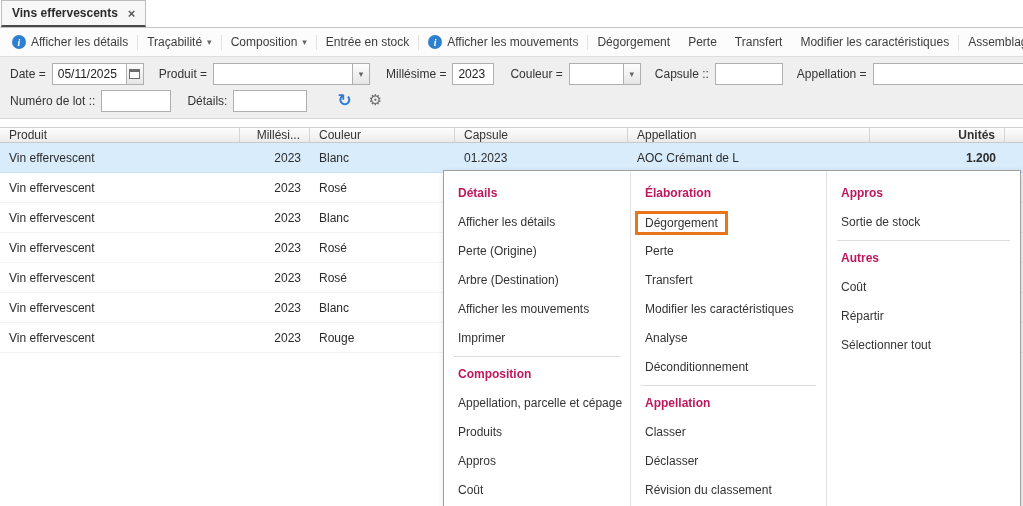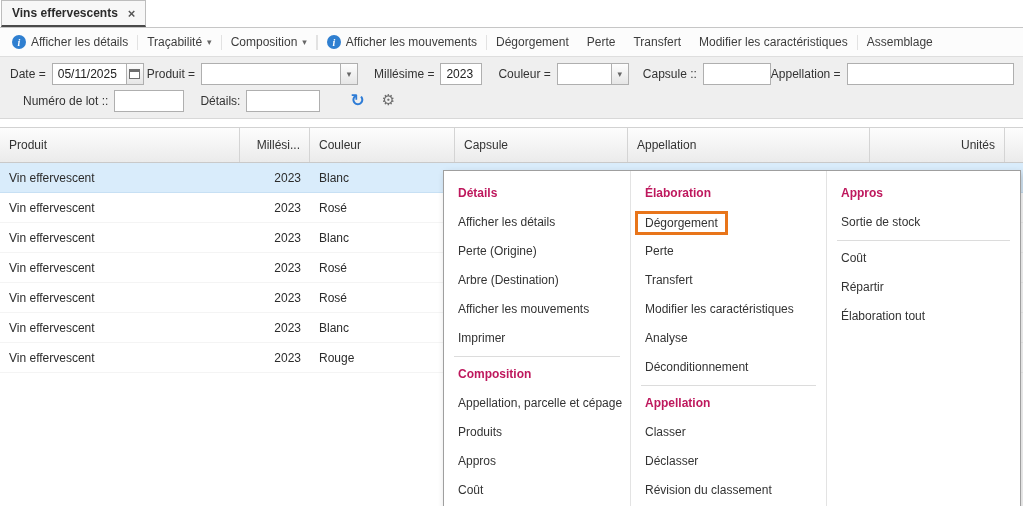--- a/index.html
+++ b/index.html
@@ -34,33 +34,33 @@
   .combo input{border-right:none;}
   .cbtn{width:18px;height:22px;border:1px solid #afafaf;background:linear-gradient(#fdfdfd,#e6e6e6);
         display:flex;align-items:center;justify-content:center;cursor:pointer;flex:none;}
   .calglyph{width:11px;height:10px;border:1px solid #6e6e6e;border-top:3px solid #6e6e6e;background:#fff;}
   .iconbtn{background:none;border:none;cursor:pointer;padding:0;display:flex;align-items:center;}
   .refresh{color:#2e7cd6;font:bold 17px "DejaVu Sans",sans-serif;line-height:1;}
   .gear{color:#6d6d6d;font:15px "DejaVu Sans",sans-serif;line-height:1;}
 
   
   .table{margin-top:8px;}
-  .thead{display:flex;height:36px;background:linear-gradient(#fdfdfd,#ebebeb);
+  .thead{display:flex;height:16px;background:linear-gradient(#fdfdfd,#ebebeb);
          border-top:1px solid #d2d2d2;border-bottom:1px solid #c9c9c9;color:#333;}
   .th{display:flex;align-items:center;padding:0 9px;border-right:1px solid #d4d4d4;
       overflow:hidden;white-space:nowrap;flex:none;}
   .trow{display:flex;height:30px;align-items:center;border-bottom:1px solid #f4f4f4;cursor:pointer;background:#fff;}
   .trow.sel{background:var(--sel-row,#d9ecfb);border-bottom:1px solid #c7e0f4;}
   .td{padding:0 9px;white-space:nowrap;overflow:hidden;flex:none;}
   .w-produit{width:240px;}
   .w-mill{width:70px;justify-content:flex-end;text-align:right;}
   .w-coul{width:145px;}
   .w-caps{width:173px;}
   .w-app{width:242px;}
-  .w-unit{width:135px;justify-content:flex-end;text-align:right;}
+  .w-unit{width:135px;justify-content:flex-end;text-align:right;font-weight:bold;}
   .w-fill{flex:1;border-right:none;}
 
   
   .menu{position:absolute;left:443px;top:170px;width:578px;height:344px;background:#fff;
         border:1px solid #9f9f9f;box-shadow:2px 3px 7px rgba(0,0,0,.18);display:flex;z-index:5;overflow:hidden;}
   .mcol{padding-top:8px;flex:none;}
   .mcol1{width:187px;border-right:1px solid #e3e3e3;}
   .mcol2{width:196px;border-right:1px solid #e3e3e3;}
   .mcol3{flex:1;}
   .mh{height:29px;line-height:29px;padding-left:14px;font-weight:bold;color:#be185d;white-space:nowrap;}
@@ -88,20 +88,23 @@
   <div class="tbi">
     <span>Traçabilité</span>
     <span class="caret">▾</span>
   </div>
   <div class="tbsep"></div>
   <div class="tbi">
     <span>Composition</span>
     <span class="caret">▾</span>
   </div>
   <div class="tbsep"></div>
+  <div class="tbi">
+    <span>Entrée en stock</span>
+  </div>
   <div class="tbsep"></div>
   <div class="tbi">
     <span class="info">i</span>
     <span>Afficher les mouvements</span>
   </div>
   <div class="tbsep"></div>
   <div class="tbi">
     <span>Dégorgement</span>
   </div>
   <div class="tbi">
@@ -122,43 +125,43 @@
 
 <div class="filters">
   <div class="frow">
     <span class="flabel" style="margin-left:2px">Date =</span>
     <span class="combo" style="margin-left:6px">
       <input class="fi" style="width: 74px;" value="05/11/2025">
       <span class="cbtn">
         <span class="calglyph"></span>
       </span>
     </span>
-    <span class="flabel" style="margin-left:3px">Produit =</span>
+    <span class="flabel" style="margin-left:15px">Produit =</span>
     <span class="combo" style="margin-left:6px">
       <input class="fi" style="width: 139px;" value="">
       <span class="cbtn">
         <span class="caret">▾</span>
       </span>
     </span>
     <span class="flabel" style="margin-left:16px">Millésime =</span>
     <input class="fi" style="width: 42px; margin-left: 6px;" value="2023">
     <span class="flabel" style="margin-left:16px">Couleur =</span>
     <span class="combo" style="margin-left:6px">
       <input class="fi" style="width: 54px;" value="">
       <span class="cbtn">
         <span class="caret">▾</span>
       </span>
     </span>
     <span class="flabel" style="margin-left:14px">Capsule ::</span>
     <input class="fi" style="width: 68px; margin-left: 6px;" value="">
-    <span class="flabel" style="">Appellation =</span>
+    <span class="flabel" style="margin-left:14px">Appellation =</span>
     <input class="fi" style="flex: 1 1 0%; margin-left: 6px; margin-right: 2px;" value="">
   </div>
   <div class="frow">
-    <span class="flabel" style="margin-left:15px">Numéro de lot ::</span>
+    <span class="flabel" style="margin-left:2px">Numéro de lot ::</span>
     <input class="fi" style="width: 70px; margin-left: 6px;" value="">
     <span class="flabel" style="margin-left:16px">Détails:</span>
     <input class="fi" style="width: 74px; margin-left: 6px;" value="">
     <button class="iconbtn" style="margin-left:30px">
       <span class="refresh">↻</span>
     </button>
     <button class="iconbtn" style="margin-left:17px">
       <span class="gear">⚙</span>
     </button>
   </div>
@@ -261,17 +264,18 @@
     <div class="msep"></div>
     <div class="mh">Appellation</div>
     <div class="mi">Classer</div>
     <div class="mi">Déclasser</div>
     <div class="mi">Révision du classement</div>
   </div>
   <div class="mcol mcol3">
     <div class="mh">Appros</div>
     <div class="mi">Sortie de stock</div>
     <div class="msep"></div>
+    <div class="mh">Autres</div>
     <div class="mi">Coût</div>
     <div class="mi">Répartir</div>
-    <div class="mi">Élaboration tout</div>
+    <div class="mi">Sélectionner tout</div>
   </div>
 </div>
 
 </body></html>

